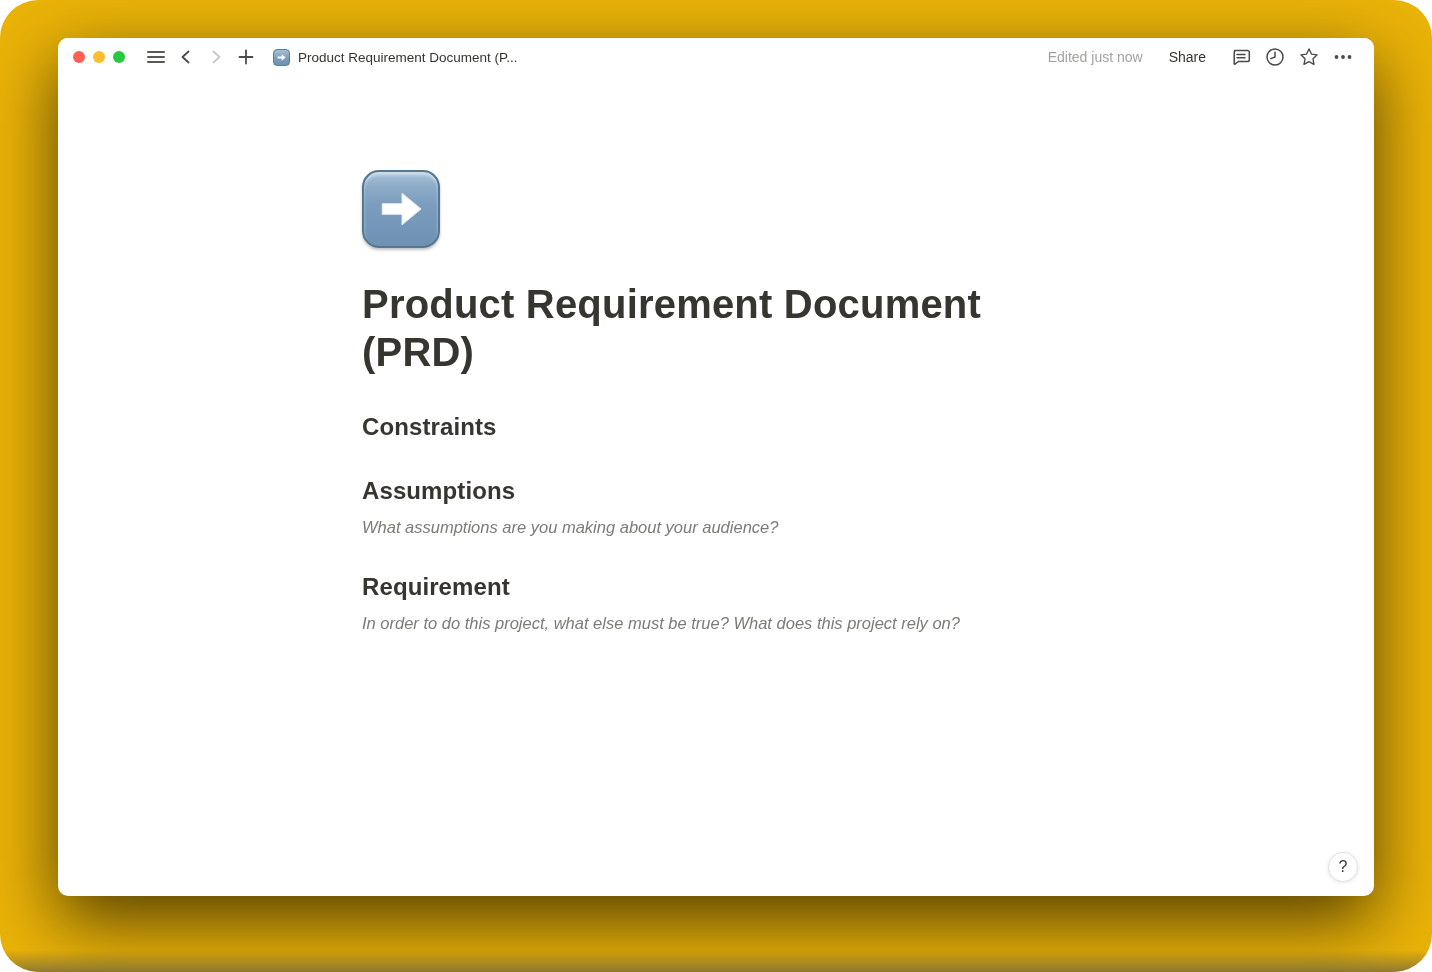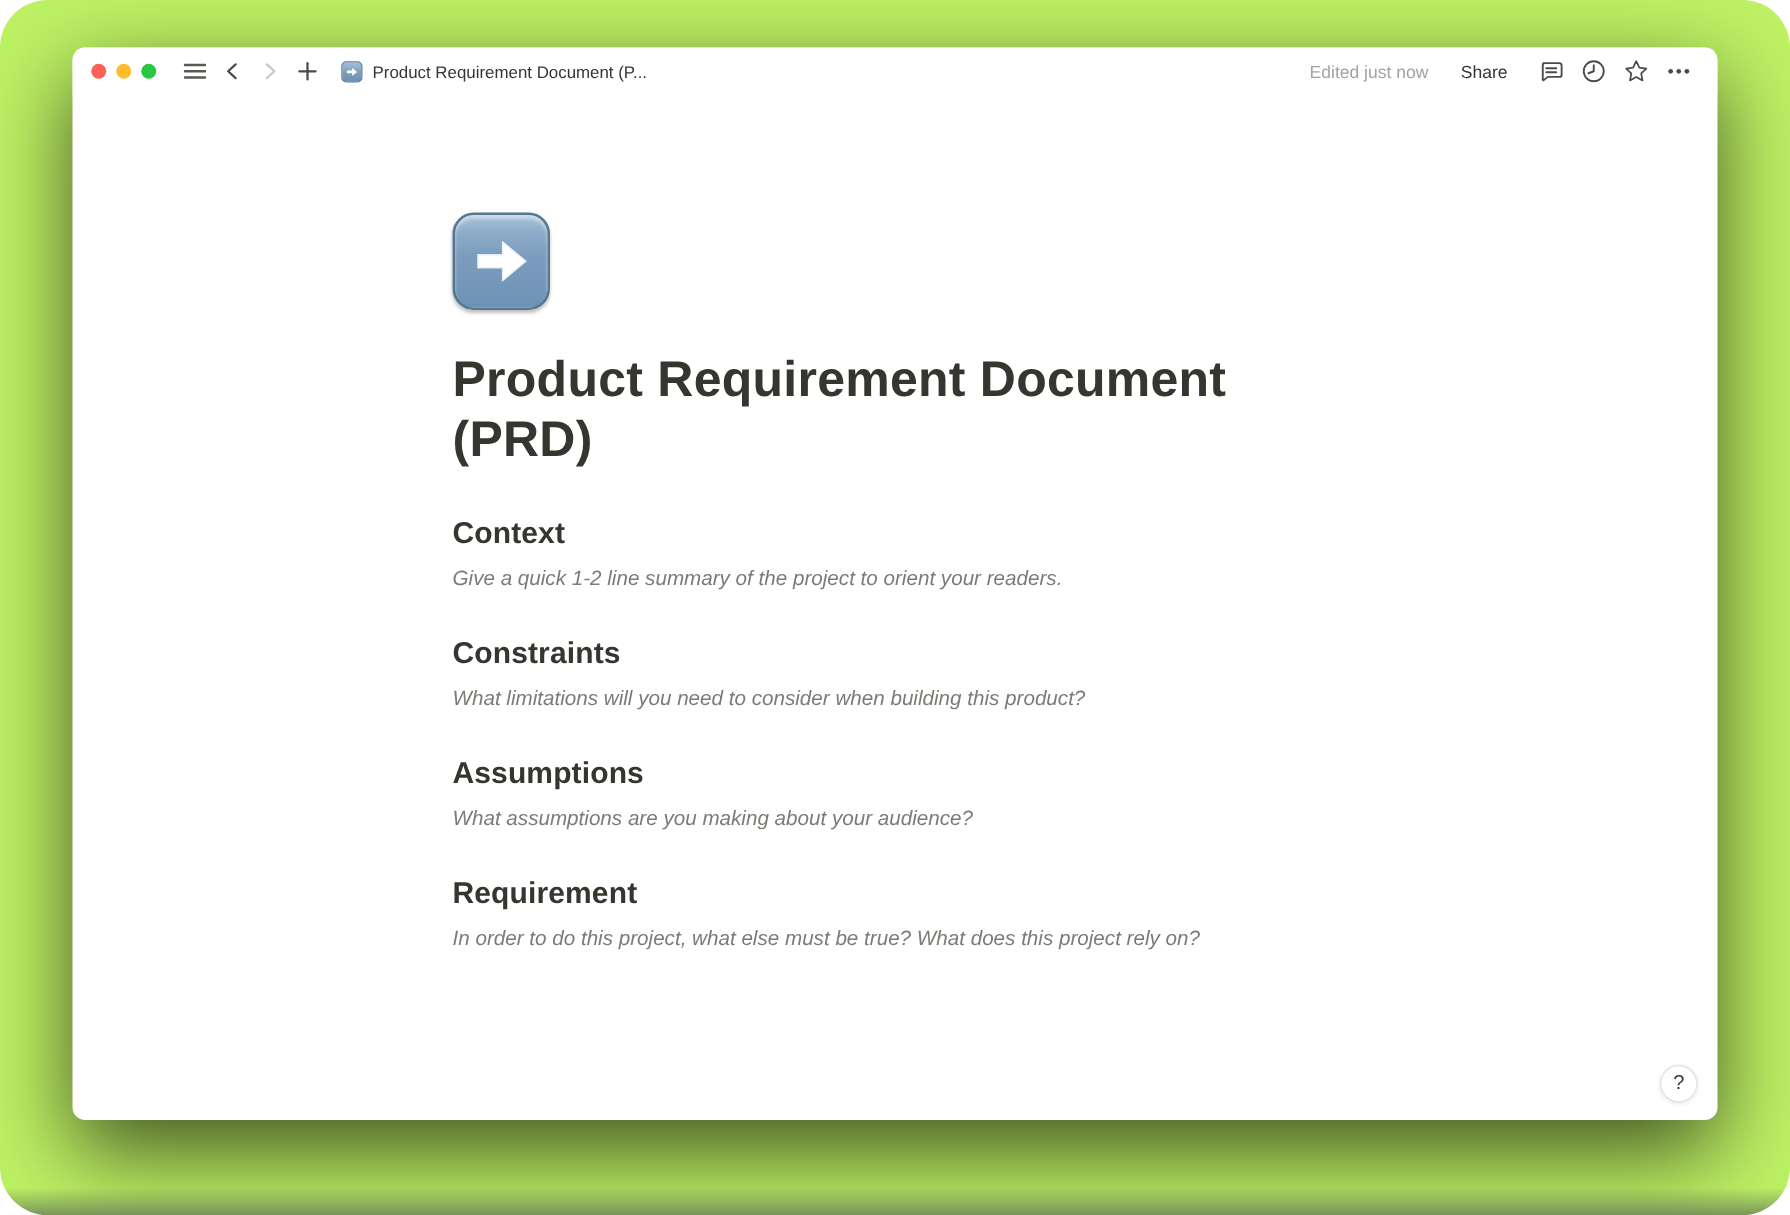--- a/index.html
+++ b/index.html
@@ -3,21 +3,21 @@
 <meta charset="utf-8">
 <style>
   * { margin: 0; padding: 0; box-sizing: border-box; }
   html, body { width: 1432px; height: 972px; background: #ffffff; }
   body { font-family: "Liberation Sans", "DejaVu Sans", sans-serif; }
 
   .canvas {
     position: relative;
     width: 1432px;
     height: 972px;
-    background: #bef264;
+    background: #eab308;
     border-radius: 38px;
     overflow: hidden;
     padding-left: 44px;
   }
   
   .canvas::after {
     content: "";
     position: absolute;
     left: 0; right: 0; bottom: 0;
     height: 22px;
@@ -251,28 +251,23 @@
         <div class="page-icon">
           <svg width="52" height="52" viewBox="0 0 100 100">
             <polygon points="14,40 52,40 52,20 88,50 52,80 52,60 14,60" fill="#ffffff" stroke="#e8eef4" stroke-width="2" stroke-linejoin="round"></polygon>
           </svg>
         </div>
 
         <h1 class="page-title">Product Requirement Document (PRD)</h1>
 
         <div class="sections">
           <div class="section">
-            <h2>Context</h2>
-            <p class="hint">Give a quick 1-2 line summary of the project to orient your readers.</p>
-          </div>
-          <div class="section">
           </div>
           <div class="section">
             <h2>Constraints</h2>
-            <p class="hint">What limitations will you need to consider when building this product?</p>
           </div>
           <div class="section">
             <h2>Assumptions</h2>
             <p class="hint">What assumptions are you making about your audience?</p>
           </div>
           <div class="section">
             <h2>Requirement</h2>
             <p class="hint">In order to do this project, what else must be true? What does this project rely on?</p>
           </div>
         </div>

